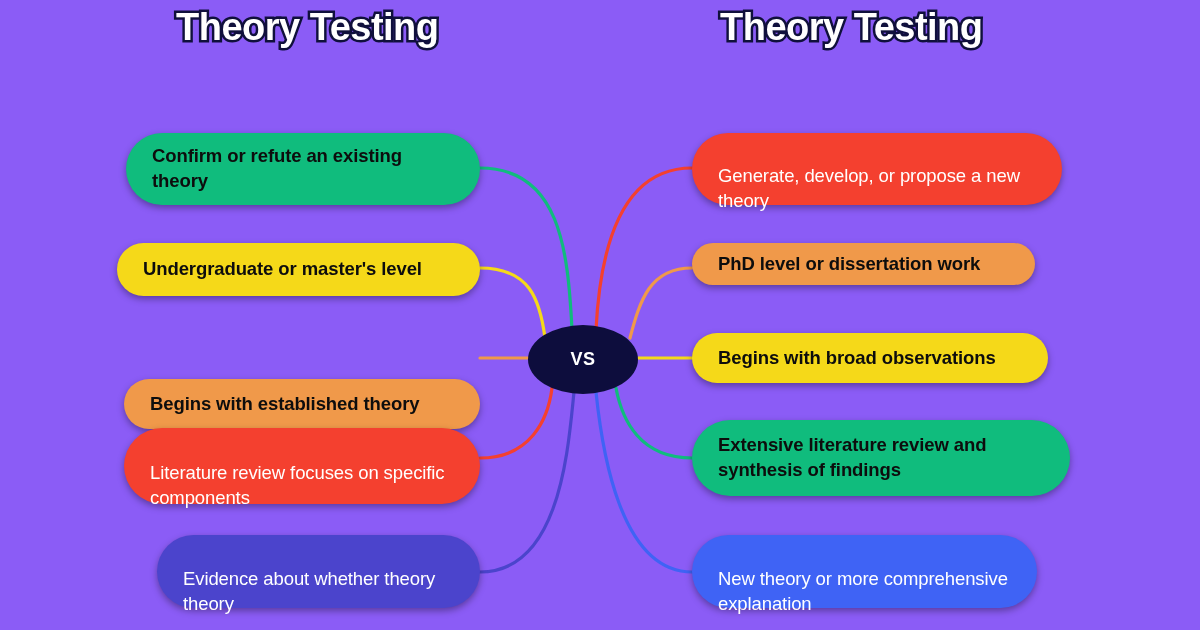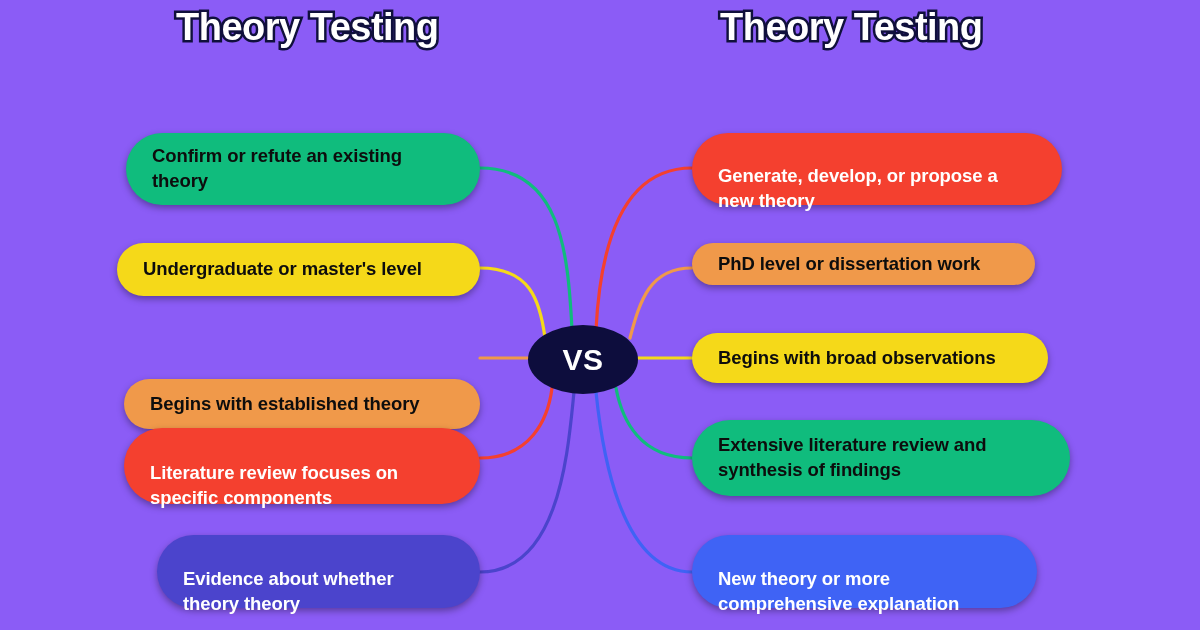--- a/index.html
+++ b/index.html
@@ -34,30 +34,30 @@
     border-radius:999px;
     font-size:18.5px;
     font-weight:700;
     line-height:1.33;
     letter-spacing:-0.1px;
     padding:16px 26px;
     box-shadow:0 3px 7px rgba(0,0,0,0.35);
   }
   .pill .txt{display:block;}
   .dark-text{color:#0d0d0d;font-weight:600;}
-  .light-text{color:#ffffff;font-weight:700;margin-top:40px;}
+  .light-text{color:#ffffff;font-weight:400;margin-top:40px;}
 
   
   .hub{
     position:absolute;
     left:528px;top:325px;width:110px;height:69px;
     background:#0d0d3d;
     border-radius:50% / 50%;
     display:flex;align-items:center;justify-content:center;
-    color:#ffffff;font-size:30px;font-weight:800;letter-spacing:0.5px;
+    color:#ffffff;font-size:18px;font-weight:800;letter-spacing:0.5px;
     z-index:5;
   }
 </style>
 </head>
 <body>
 
 <div id="stage">
 
   <div class="title title-left">Theory Testing</div>
   <div class="title title-right">Theory Testing</div>

